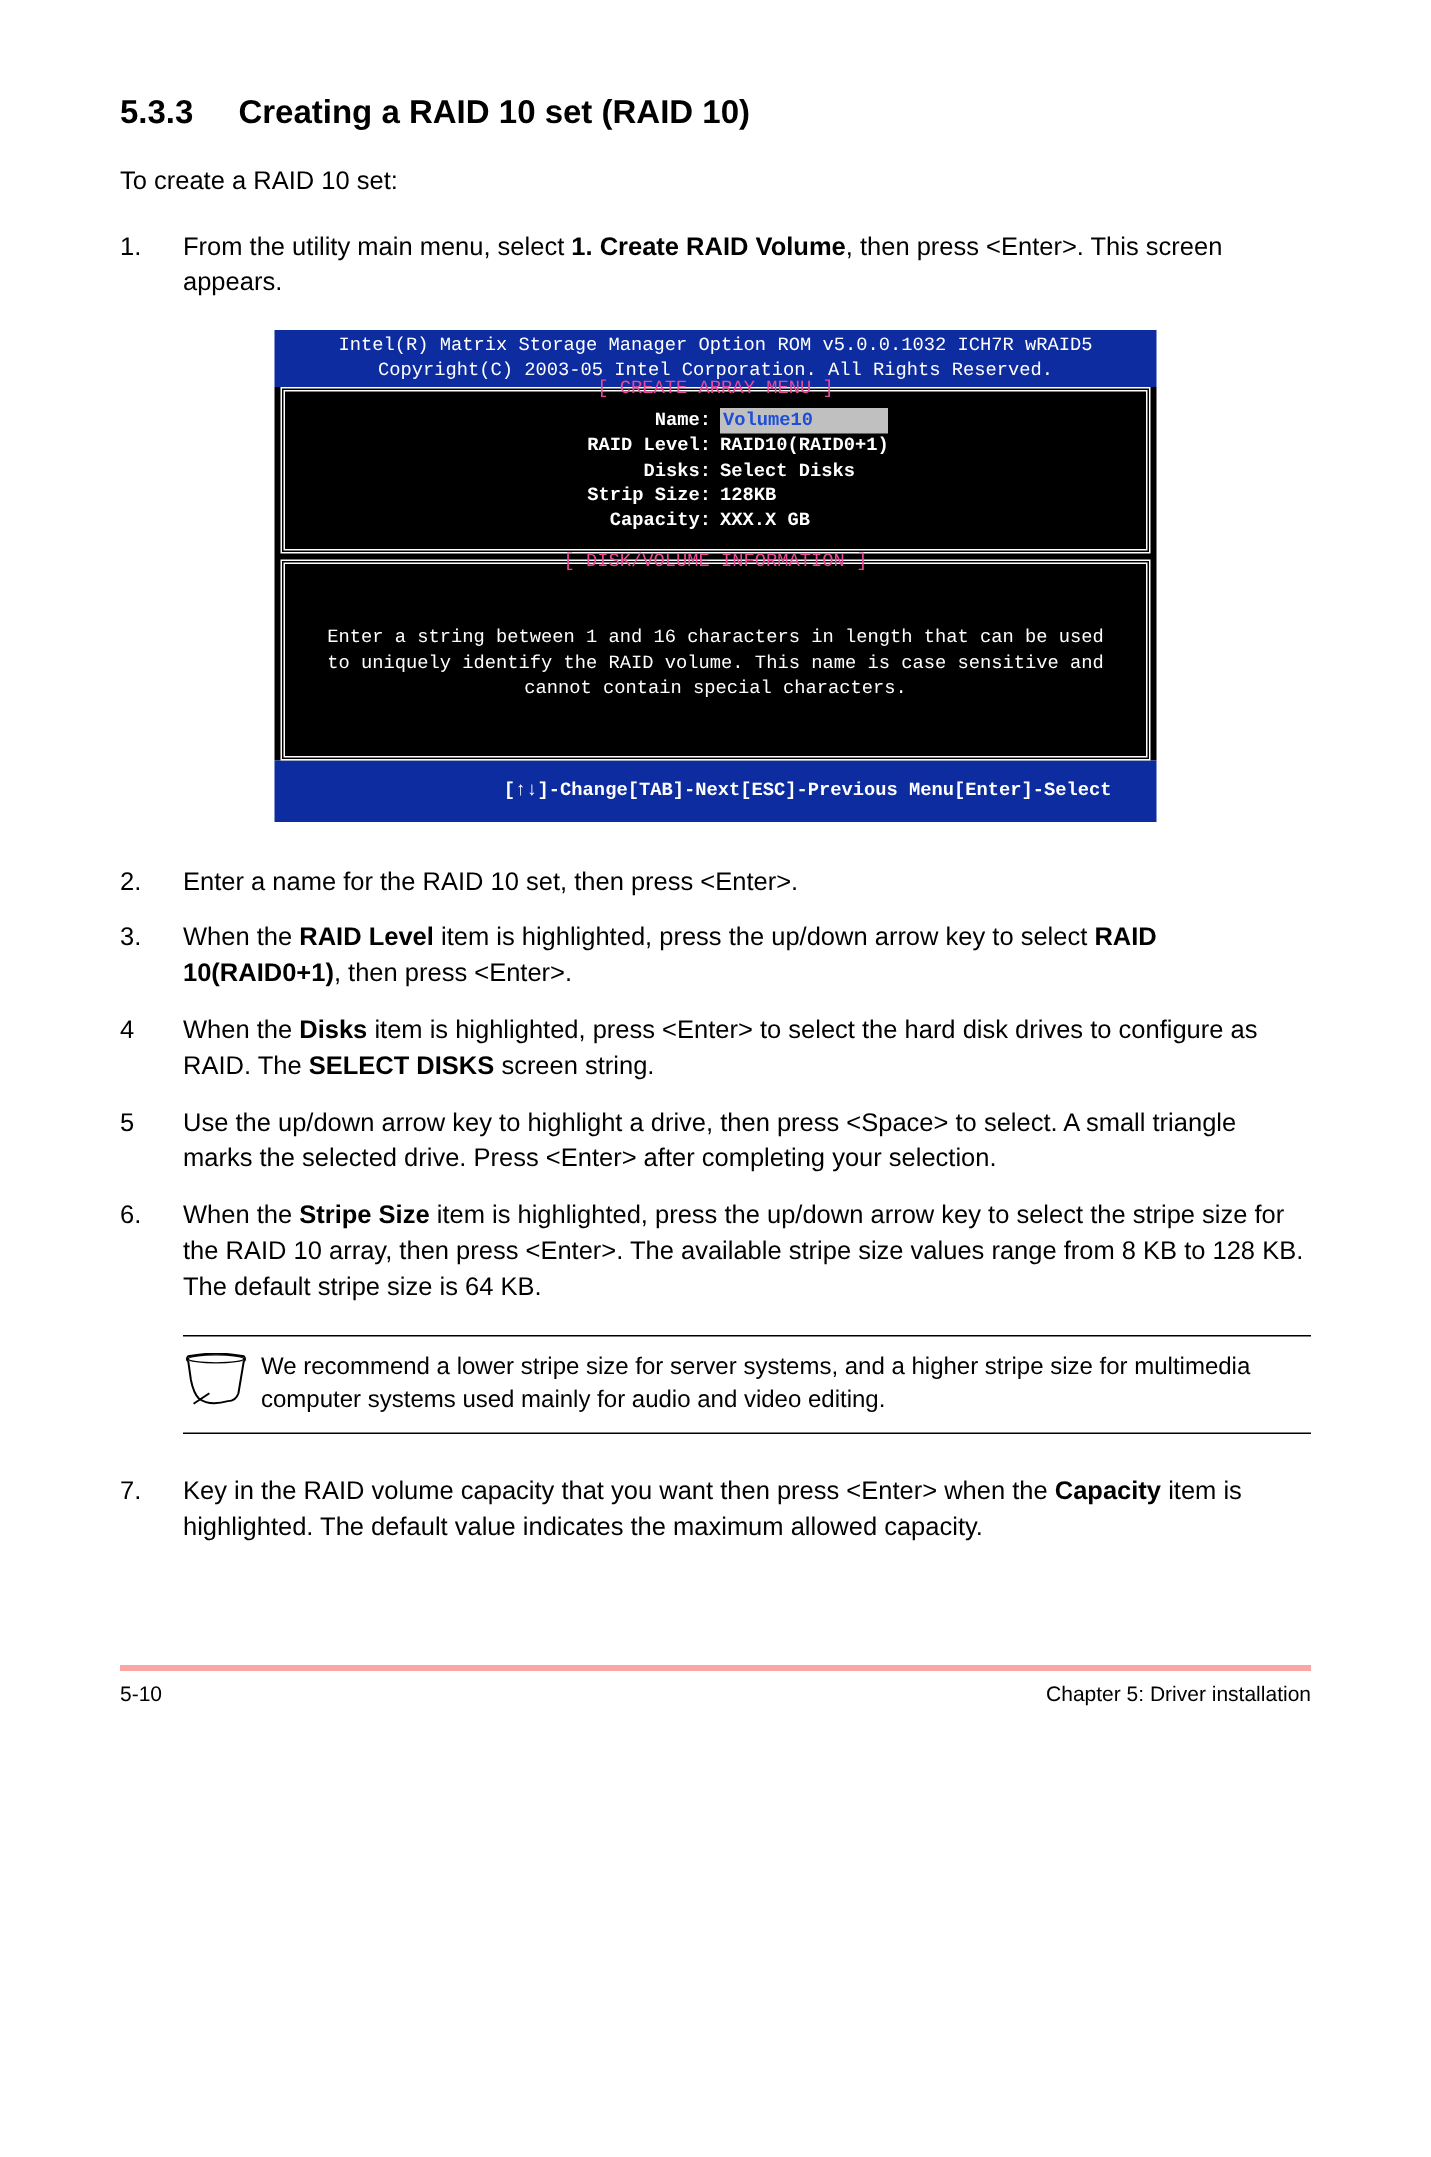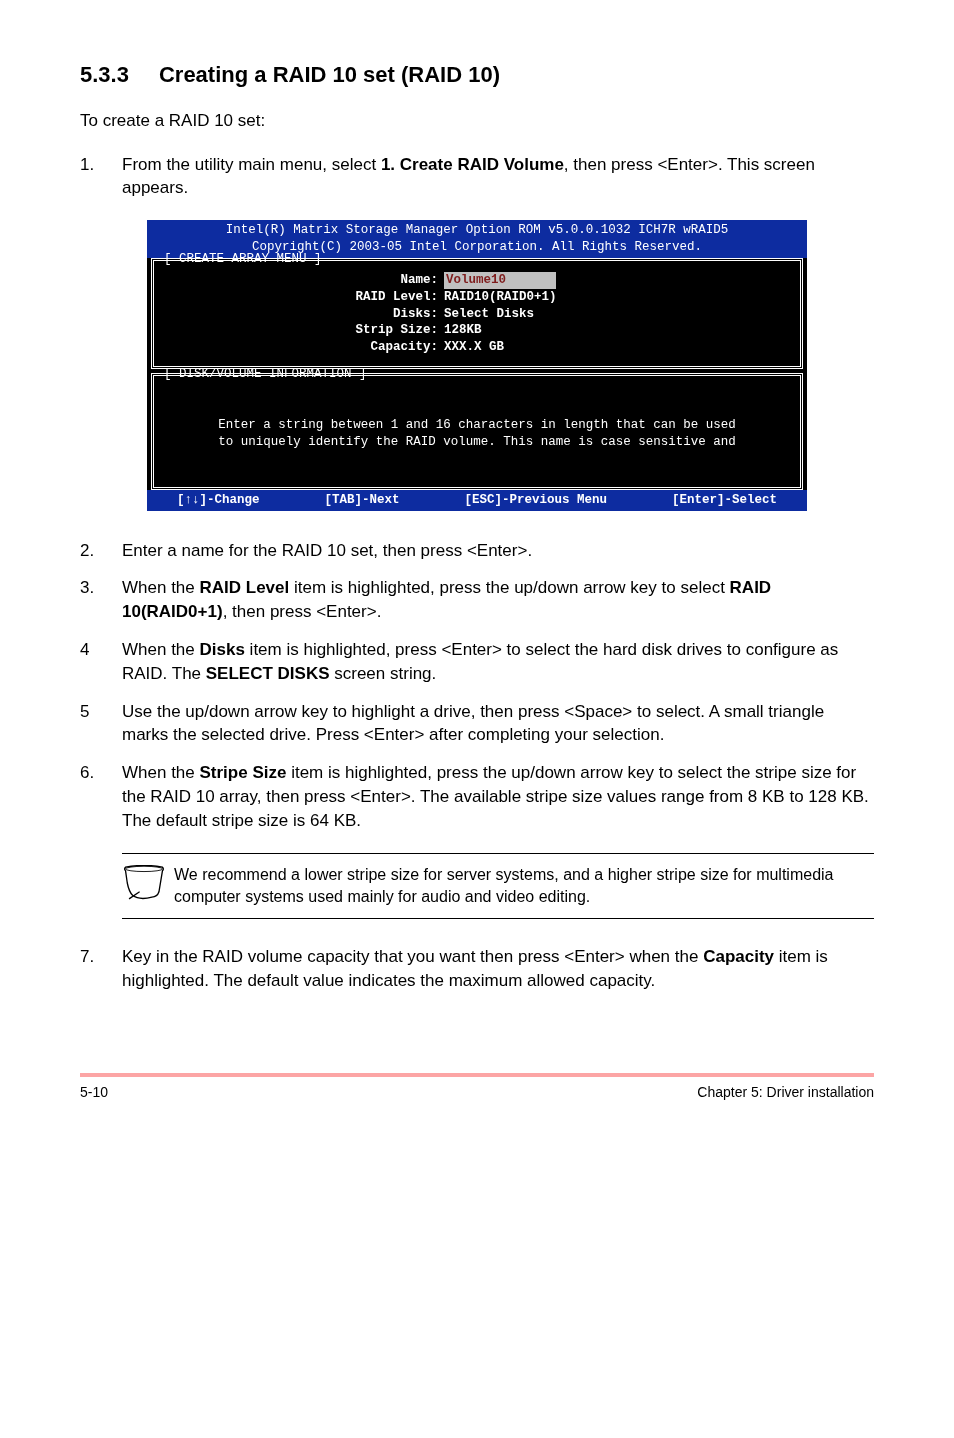--- a/index.html
+++ b/index.html
@@ -42,43 +42,43 @@
     }
     ol.steps .txt {
       flex: 1;
     }
     
     .bios {
       font-family: "Courier New", monospace;
       font-size: 12.5px;
       line-height: 1.35;
       margin: 0 auto 28px auto;
-      width: 660px;
+      width: 588px;
       color: #fff;
     }
     .bios-header {
       background: #0d2ca0;
       text-align: center;
       padding: 2px 4px;
     }
     .bios-body {
       background: #000;
     }
     .panel {
       border: 3px double #fff;
       margin: 0 4px;
       padding: 6px 10px 10px 10px;
       position: relative;
     }
     .panel + .panel {
       margin-top: 4px;
     }
     .panel-title {
-      color: #ffffff;
-      text-align: left;
+      color: #ec4899;
+      text-align: center;
       position: relative;
       top: -16px;
       margin-bottom: -12px;
     }
     .form-rows {
       margin-left: 60px;
     }
     .form-row {
       white-space: pre;
     }
@@ -89,40 +89,40 @@
       padding-right: 6px;
       font-weight: bold;
     }
     .form-value {
       display: inline-block;
       text-align: left;
       font-weight: bold;
     }
     .hl {
       background: #c0c0c0;
-      color: #7f1d1d;
+      color: #1d4ed8;
       padding: 0 50px 0 2px;
     }
     .create-vol {
       text-align: left;
       margin-left: 292px;
       margin-top: 12px;
       font-weight: bold;
     }
     .info-text {
       text-align: center;
       margin-top: 30px;
       margin-bottom: 26px;
       font-weight: normal;
     }
     .bios-footer {
       background: #0d2ca0;
       display: flex;
-      justify-content: space-between;
-      padding: 2px 30px;
+      justify-content: flex-end;
+      padding: 12px 30px;
       font-weight: bold;
     }
     
     .note {
       display: flex;
       align-items: center;
       border-top: 1px solid #000;
       border-bottom: 1px solid #000;
       padding: 10px 0;
       margin: 20px 0 26px 42px;
@@ -188,20 +188,21 @@
         <div class="form-row"><span class="form-label">Disks:</span><span class="form-value">Select Disks</span></div>
         <div class="form-row"><span class="form-label">Strip Size:</span><span class="form-value">128KB</span></div>
         <div class="form-row"><span class="form-label">Capacity:</span><span class="form-value">XXX.X GB</span></div>
       </div>
     </div>
     <div class="panel">
       <div class="panel-title">[ DISK/VOLUME INFORMATION ]</div>
       <div class="info-text">
         <div>Enter a string between 1 and 16 characters in length that can be used</div>
         <div>to uniquely identify the RAID volume. This name is case sensitive and</div>
+        <div>cannot contain special characters.</div>
       </div>
     </div>
   </div>
   <div class="bios-footer">
     <span>[↑↓]-Change</span>
     <span>[TAB]-Next</span>
     <span>[ESC]-Previous Menu</span>
     <span>[Enter]-Select</span>
   </div>
 </div>

